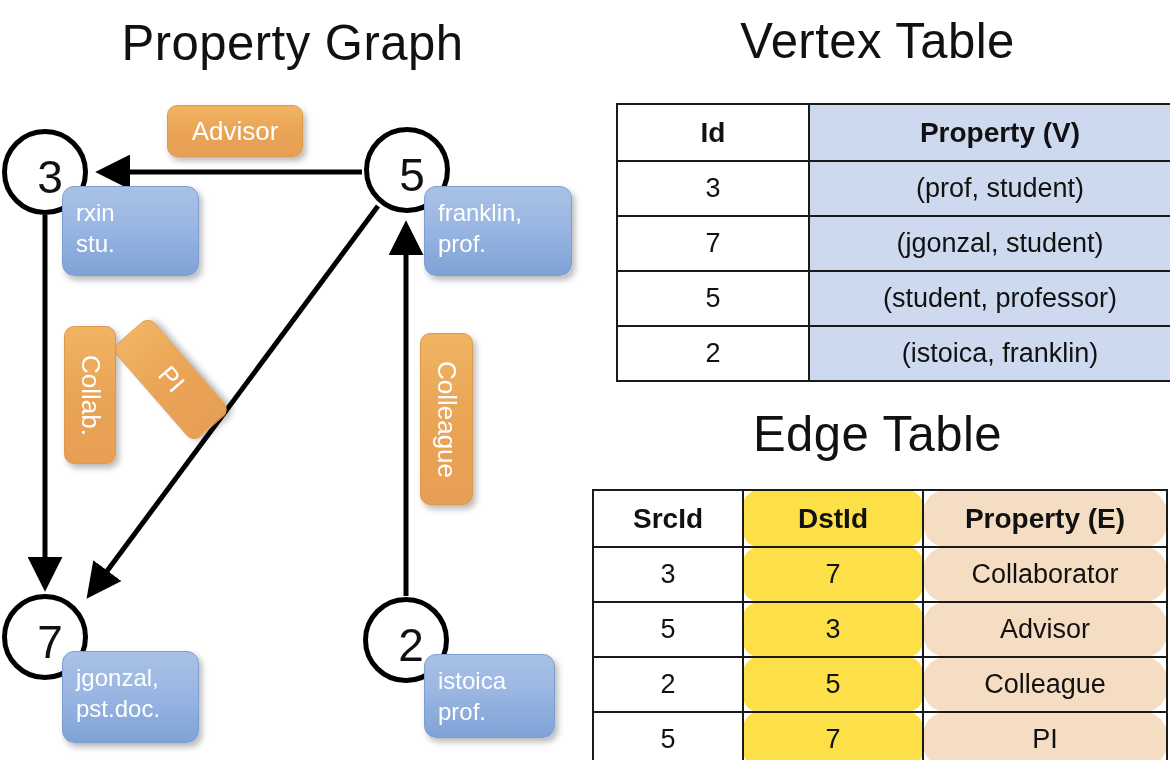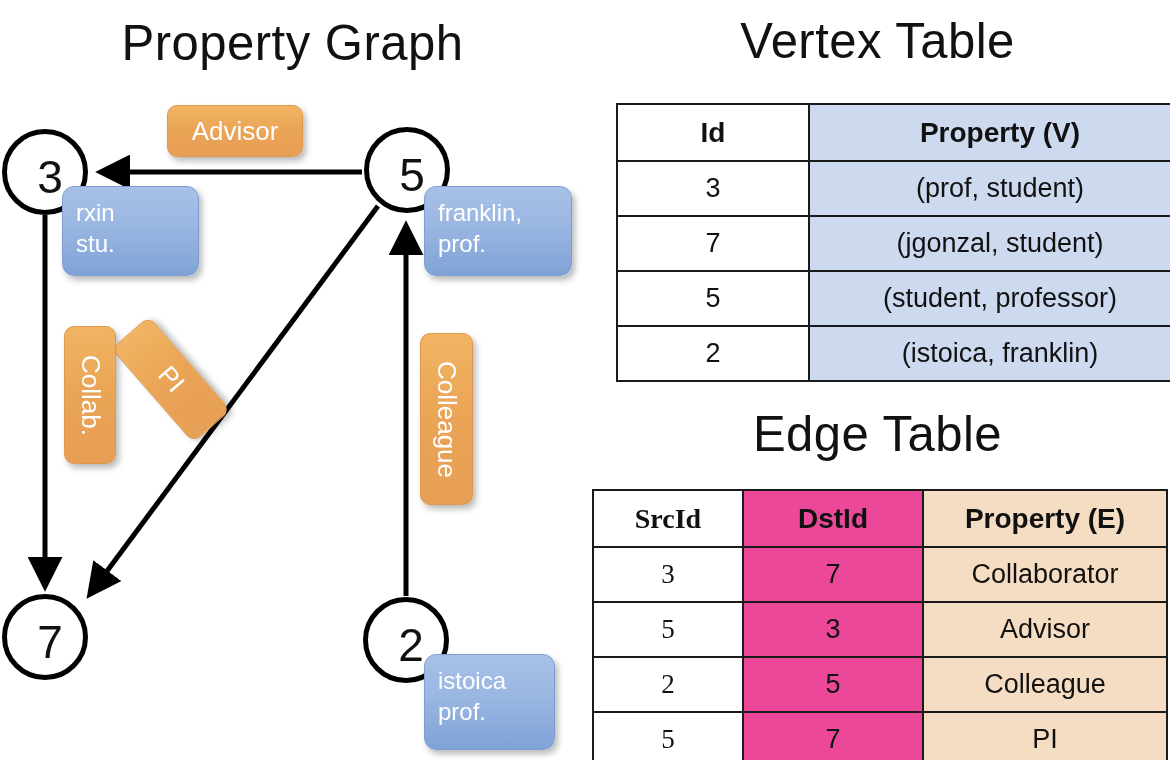--- a/index.html
+++ b/index.html
@@ -127,23 +127,23 @@
     font-size: 28px;
     height: 55px;
     line-height: 55px;
   }
 
   #vertex-table { left: 616px; top: 103px; width: 576px; }
   #vertex-table .col-id    { width: 190px; background: #ffffff; }
   #vertex-table .col-prop  { background: #ccd9ee; text-align: center; }
 
   #edge-table { left: 592px; top: 489px; width: 576px; }
-  #edge-table .col-src  { width: 148px; background: #ffffff; font-family: Liberation Serif, serif; }
-  #edge-table .col-dst  { width: 178px; background: #ec4899; }
-  #edge-table .col-prop { background: #f5ddc3; }
+  #edge-table .col-src  { width: 148px; background: #ffffff; }
+  #edge-table .col-dst  { width: 178px; background: #fde047; border-radius: 16px; }
+  #edge-table .col-prop { background: #f5ddc3; border-radius: 23px; }
 </style>
 </head>
 <body>
 
 <div id="page">
 
   <div class="title" id="title-property-graph">Property Graph</div>
 
   <div class="title" id="title-vertex-table">Vertex Table</div>
 
@@ -175,25 +175,27 @@
 
     <div class="node-circle" style="left:364px; top:127px;">
       <div class="node-label">5</div>
     </div>
     <div class="prop-box" style="left:424px; top:186px; width:148px; height:90px;">franklin,
 prof.</div>
 
     <div class="node-circle" style="left:2px; top:594px;">
       <div class="node-label">7</div>
     </div>
+    <div class="prop-box" style="left:62px; top:651px; width:137px; height:92px;">jgonzal,
+pst.doc.</div>
 
     <div class="node-circle" style="left:363px; top:597px;">
       <div class="node-label">2</div>
     </div>
-    <div class="prop-box" style="left:424px; top:654px; width:131px; height:96px;">istoica
+    <div class="prop-box" style="left:424px; top:654px; width:131px; height:84px;">istoica
 prof.</div>
 
     <div class="edge-badge" style="left:167px; top:105px; width:136px; height:52px;">
       <span>Advisor</span>
     </div>
 
     <div class="edge-badge vertical" style="left:64px; top:326px; width:52px; height:138px;">
       <span>Collab.</span>
     </div>
 

